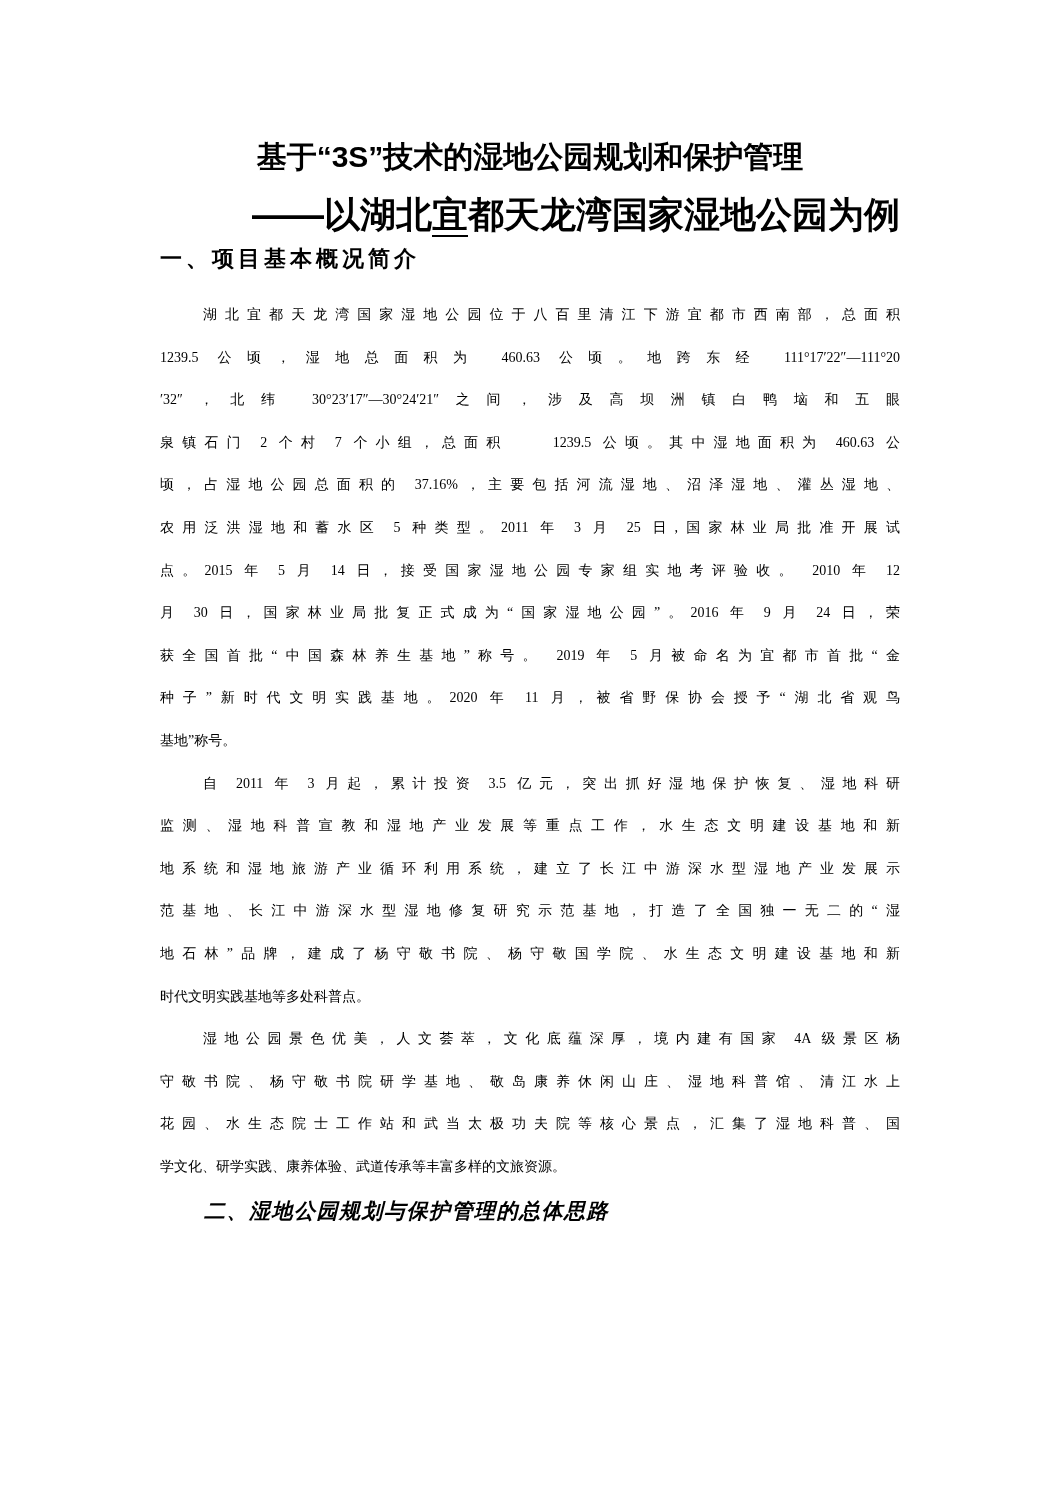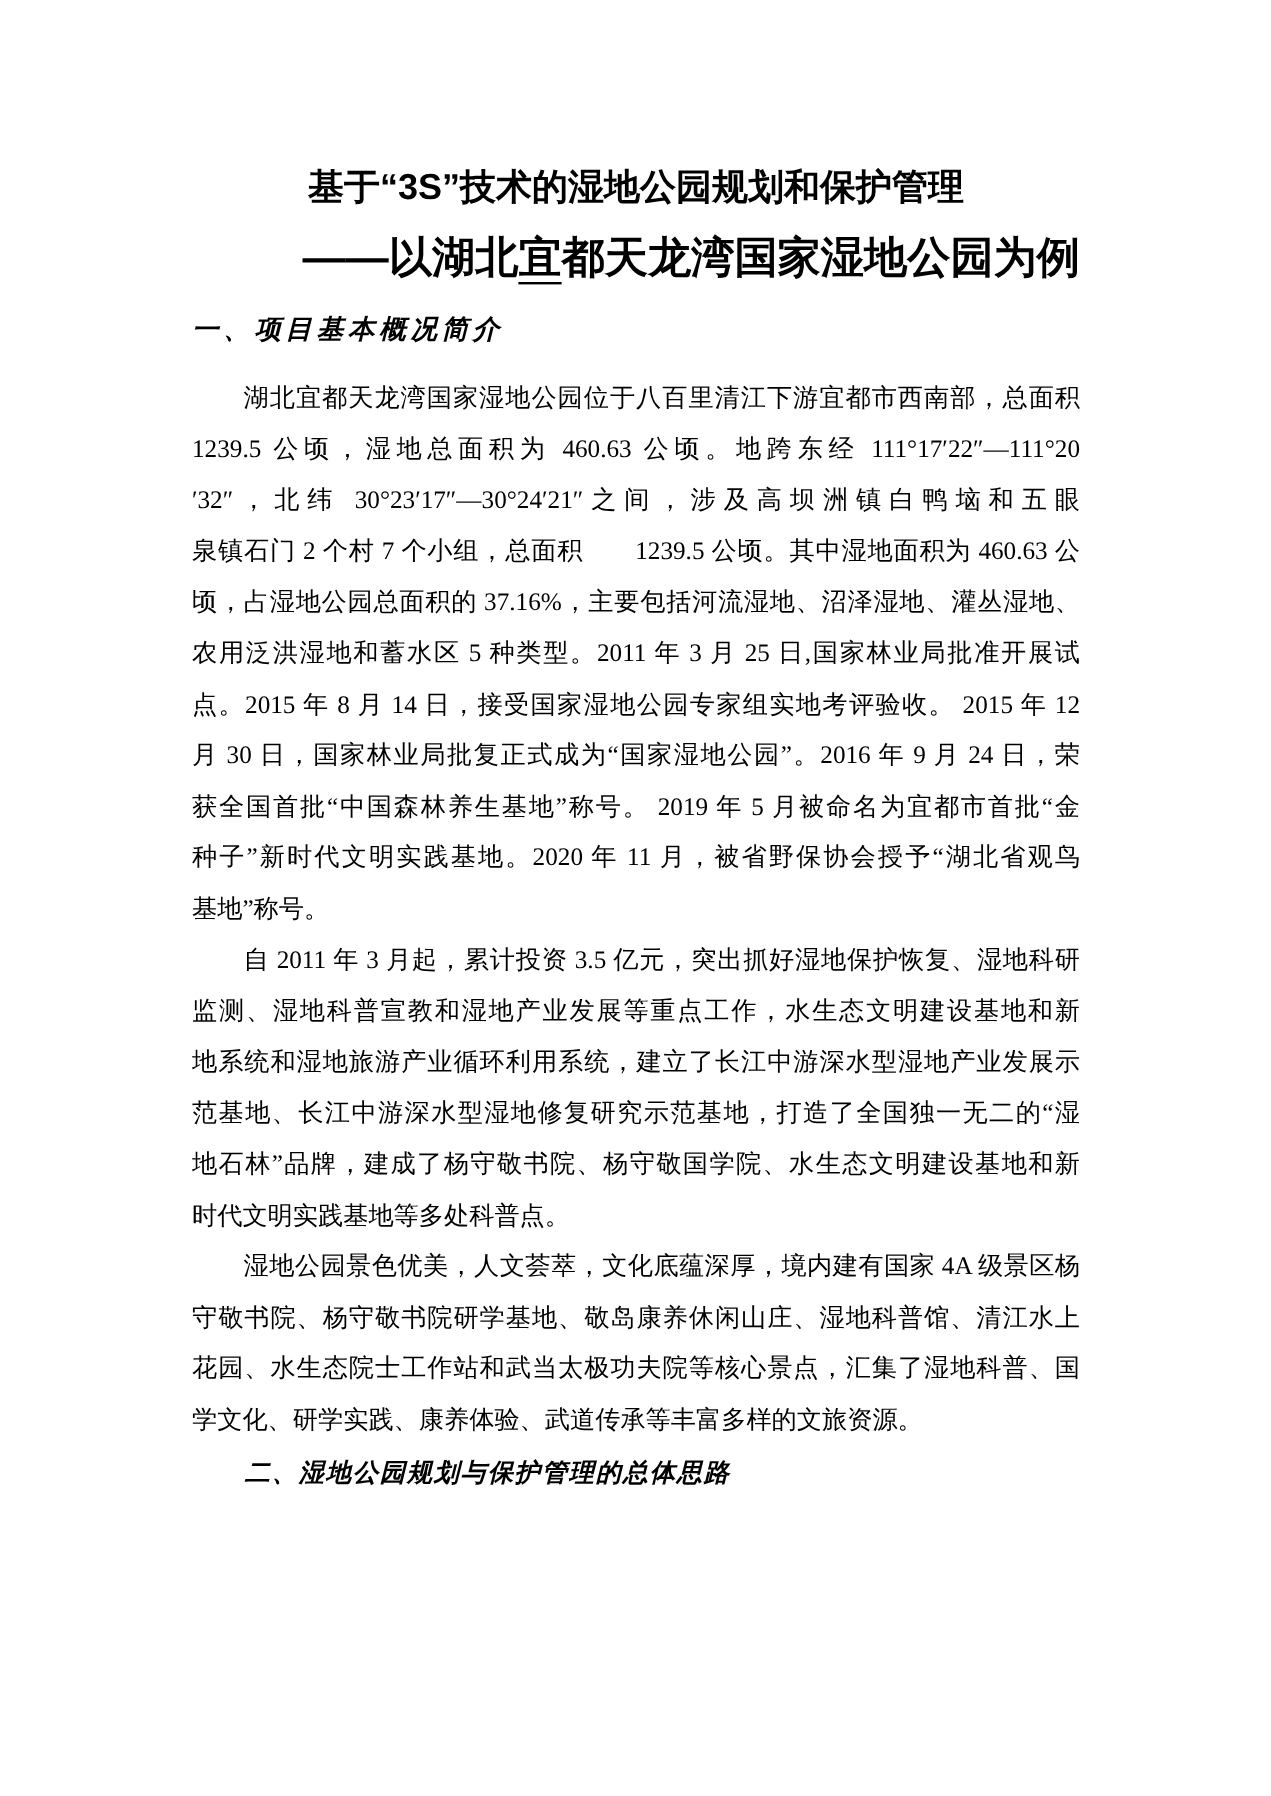--- a/index.html
+++ b/index.html
@@ -36,40 +36,38 @@
     line-height: 58px;
     text-align: right;
     white-space: nowrap;
   }
   .uline {
     border-bottom: 2px solid #000000;
   }
   .heading1 {
     font-family: "Liberation Serif", serif;
     font-weight: bold;
-    font-style: italic;
     font-size: 22px;
     line-height: 30px;
     letter-spacing: 4px;
-    margin-top: 16px;
   }
   .heading2 {
     font-family: "Liberation Serif", serif;
     font-weight: bold;
     font-style: italic;
     font-size: 21px;
     line-height: 30px;
     letter-spacing: 1.5px;
     margin-top: 8px;
     margin-left: 44px;
   }
   .bodyblock { margin-top: 20px; }
   .bodyblock2 { margin-top: 16px; }
   .line {
-    font-size: 21px;
+    font-size: 14px;
     line-height: 42.6px;
     height: 42.6px;
     text-align: justify;
     text-align-last: justify;
     overflow: hidden;
   }
   .line.last {
     text-align: right;
     text-align-last: left;
   }
@@ -89,21 +87,21 @@
 
   <div class="heading1">一、项目基本概况简介</div>
 
   <div class="bodyblock">
     <div class="line indent">湖北宜都天龙湾国家湿地公园位于八百里清江下游宜都市西南部，总面积</div>
     <div class="line">1239.5 公顷，湿地总面积为 460.63 公顷。地跨东经 111°17′22″—111°20</div>
     <div class="line">′32″，北纬 30°23′17″—30°24′21″之间，涉及高坝洲镇白鸭垴和五眼</div>
     <div class="line">泉镇石门 2 个村 7 个小组，总面积　　1239.5 公顷。其中湿地面积为 460.63 公</div>
     <div class="line">顷，占湿地公园总面积的 37.16%，主要包括河流湿地、沼泽湿地、灌丛湿地、</div>
     <div class="line">农用泛洪湿地和蓄水区 5 种类型。2011 年 3 月 25 日,国家林业局批准开展试</div>
-    <div class="line">点。2015 年 8 月 14 日，接受国家湿地公园专家组实地考评验收。 2015 年 12</div>
+    <div class="line">点。2015 年 5 月 14 日，接受国家湿地公园专家组实地考评验收。 2010 年 12</div>
     <div class="line">月 30 日，国家林业局批复正式成为“国家湿地公园”。2016 年 9 月 24 日，荣</div>
     <div class="line">获全国首批“中国森林养生基地”称号。 2019 年 5 月被命名为宜都市首批“金</div>
     <div class="line">种子”新时代文明实践基地。2020 年 11 月，被省野保协会授予“湖北省观鸟</div>
     <div class="line last">基地”称号。</div>
 
     <div class="line indent">自 2011 年 3 月起，累计投资 3.5 亿元，突出抓好湿地保护恢复、湿地科研</div>
     <div class="line">监测、湿地科普宣教和湿地产业发展等重点工作，水生态文明建设基地和新</div>
     <div class="line">地系统和湿地旅游产业循环利用系统，建立了长江中游深水型湿地产业发展示</div>
     <div class="line">范基地、长江中游深水型湿地修复研究示范基地，打造了全国独一无二的“湿</div>
     <div class="line">地石林”品牌，建成了杨守敬书院、杨守敬国学院、水生态文明建设基地和新</div>

